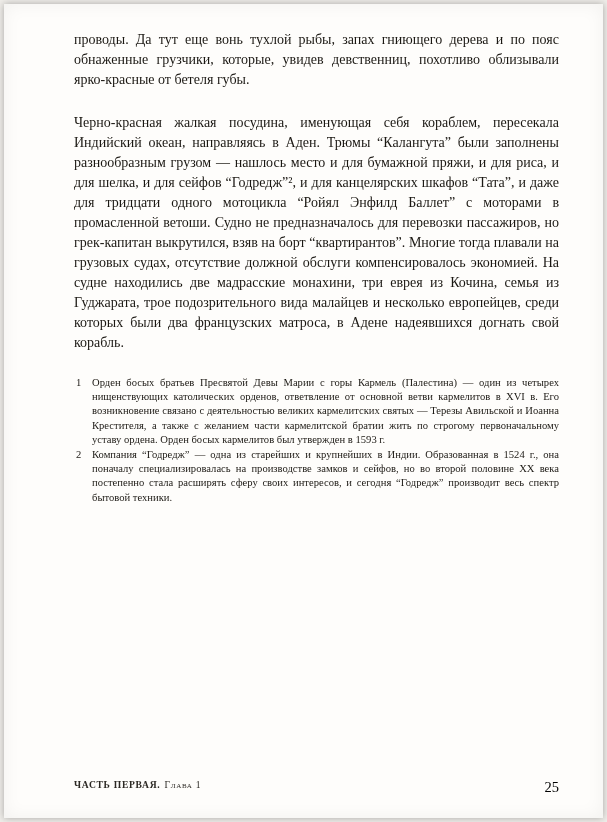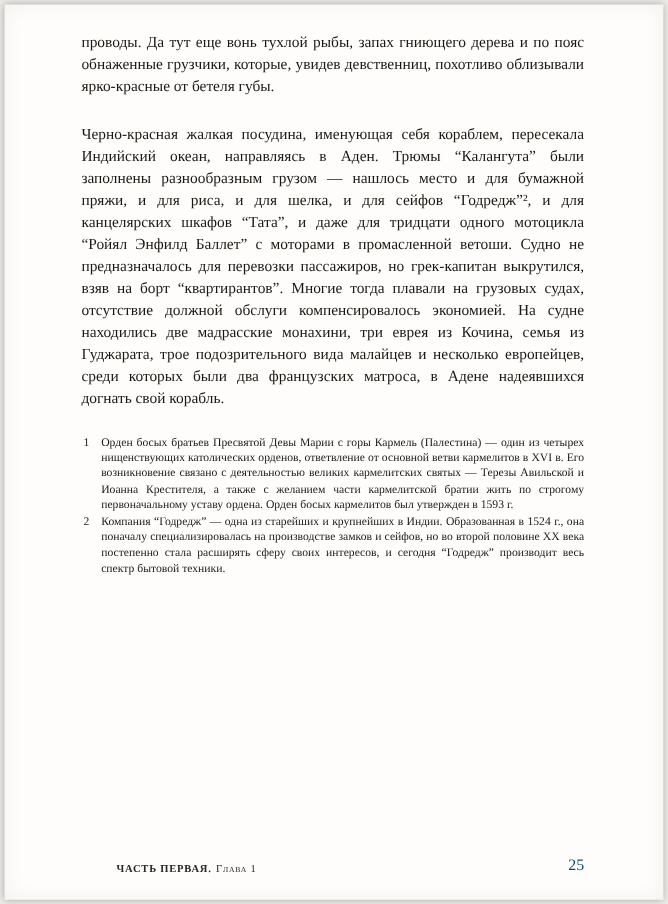--- a/index.html
+++ b/index.html
@@ -20,21 +20,21 @@
   }
   .page {
     position: absolute;
     left: 4px;
     top: 4px;
     right: 4px;
     bottom: 4px;
     background: #fefdfb;
     box-shadow: 0 0 7px rgba(0,0,0,0.30), inset 0 0 18px rgba(0,0,0,0.05);
     box-sizing: border-box;
-    padding: 26px 72px 22px 70px;
+    padding: 26px 44px 22px 70px;
     display: flex;
     flex-direction: column;
     overflow: hidden;
   }
   .body-text {
     color: #1b1813;
     font-size: 14px;
     line-height: 20px;
     text-align: justify;
   }
@@ -65,39 +65,38 @@
     margin-left: 2px;
   }
   .fn-text {
     flex: 1;
     text-align: justify;
   }
   .footer {
     margin-top: auto;
     display: flex;
     justify-content: space-between;
-    align-items: flex-end;
+    align-items: flex-start;
     padding-top: 14px;
-    margin-left: 32px;
   }
   .footer-left {
     font-size: 9.6px;
     letter-spacing: 0.7px;
     color: #2b2823;
   }
   .part-title {
     font-weight: bold;
   }
   .chapter-title {
     font-variant: small-caps;
     margin-left: 4px;
   }
   .pagenum {
     font-size: 14.5px;
-    color: #0c4a6e;
+    color: #000000;
   }
 </style>
 </head>
 <body>
 
 <div class="scan">
   <div class="page">
 
     <div class="body-text">
       <p class="noindent">проводы. Да тут еще вонь тухлой рыбы, запах гниющего дерева и по пояс обнаженные грузчики, которые, увидев девственниц, похотливо облизывали ярко-красные от бетеля губы.</p>

